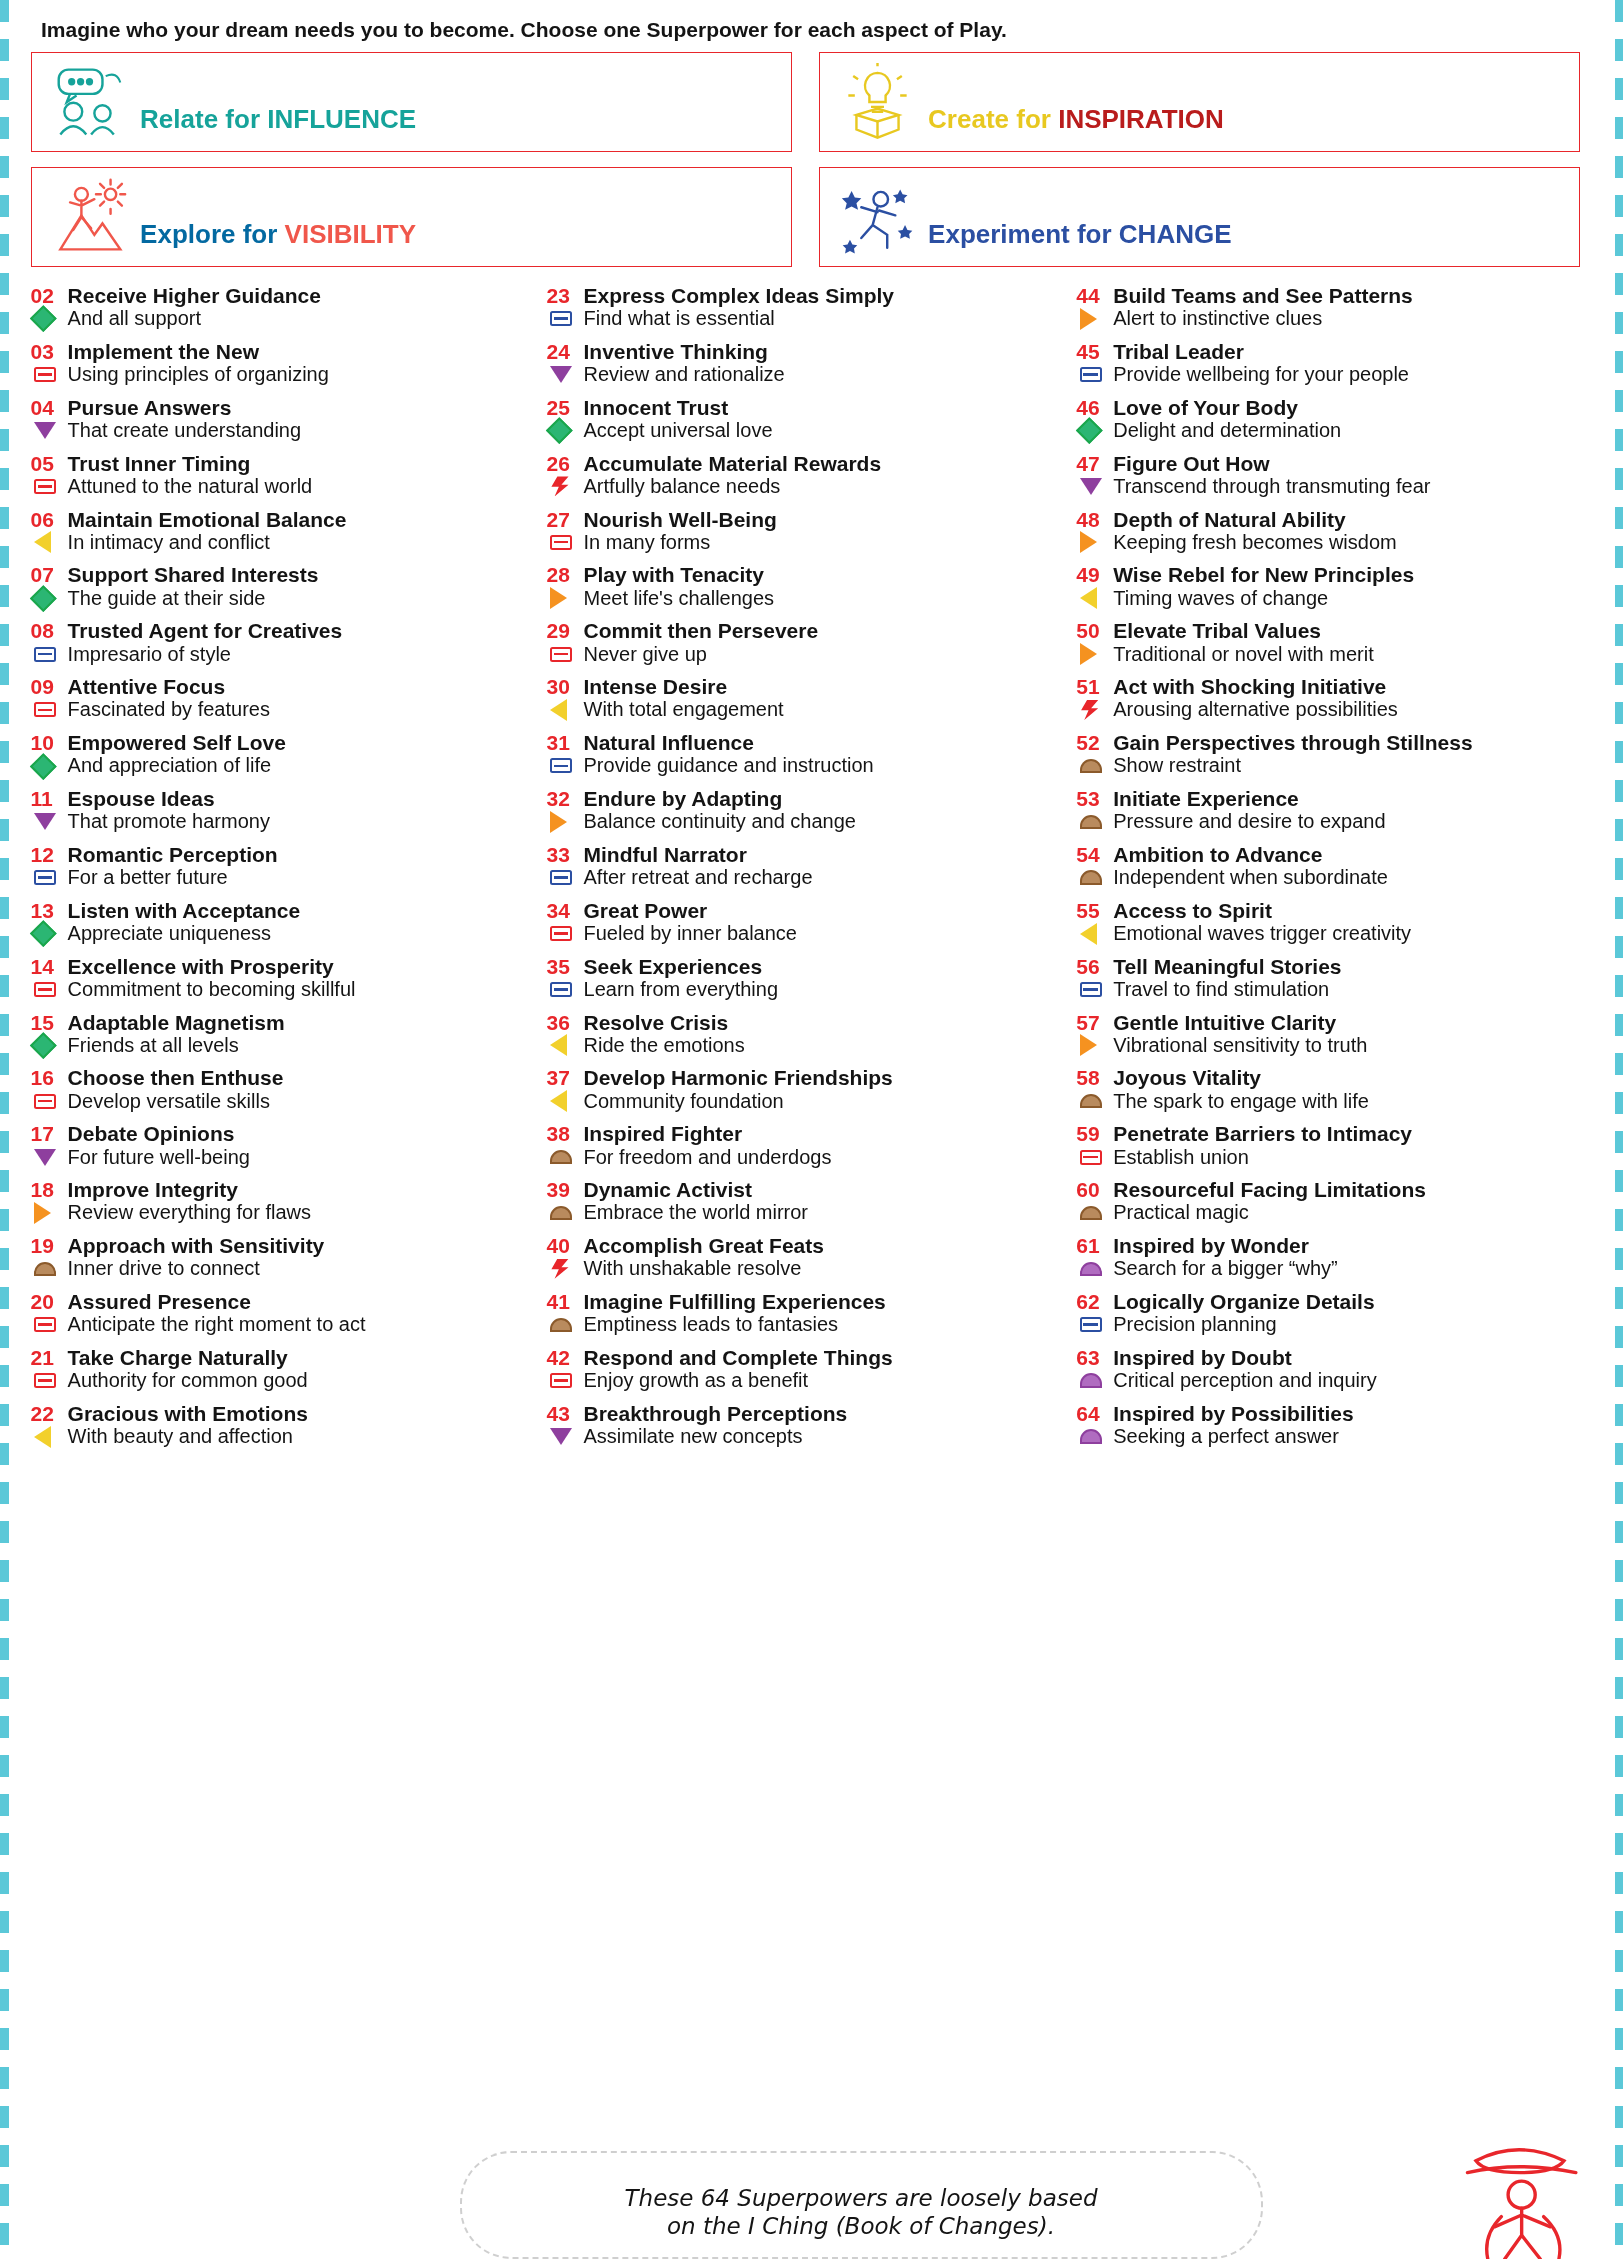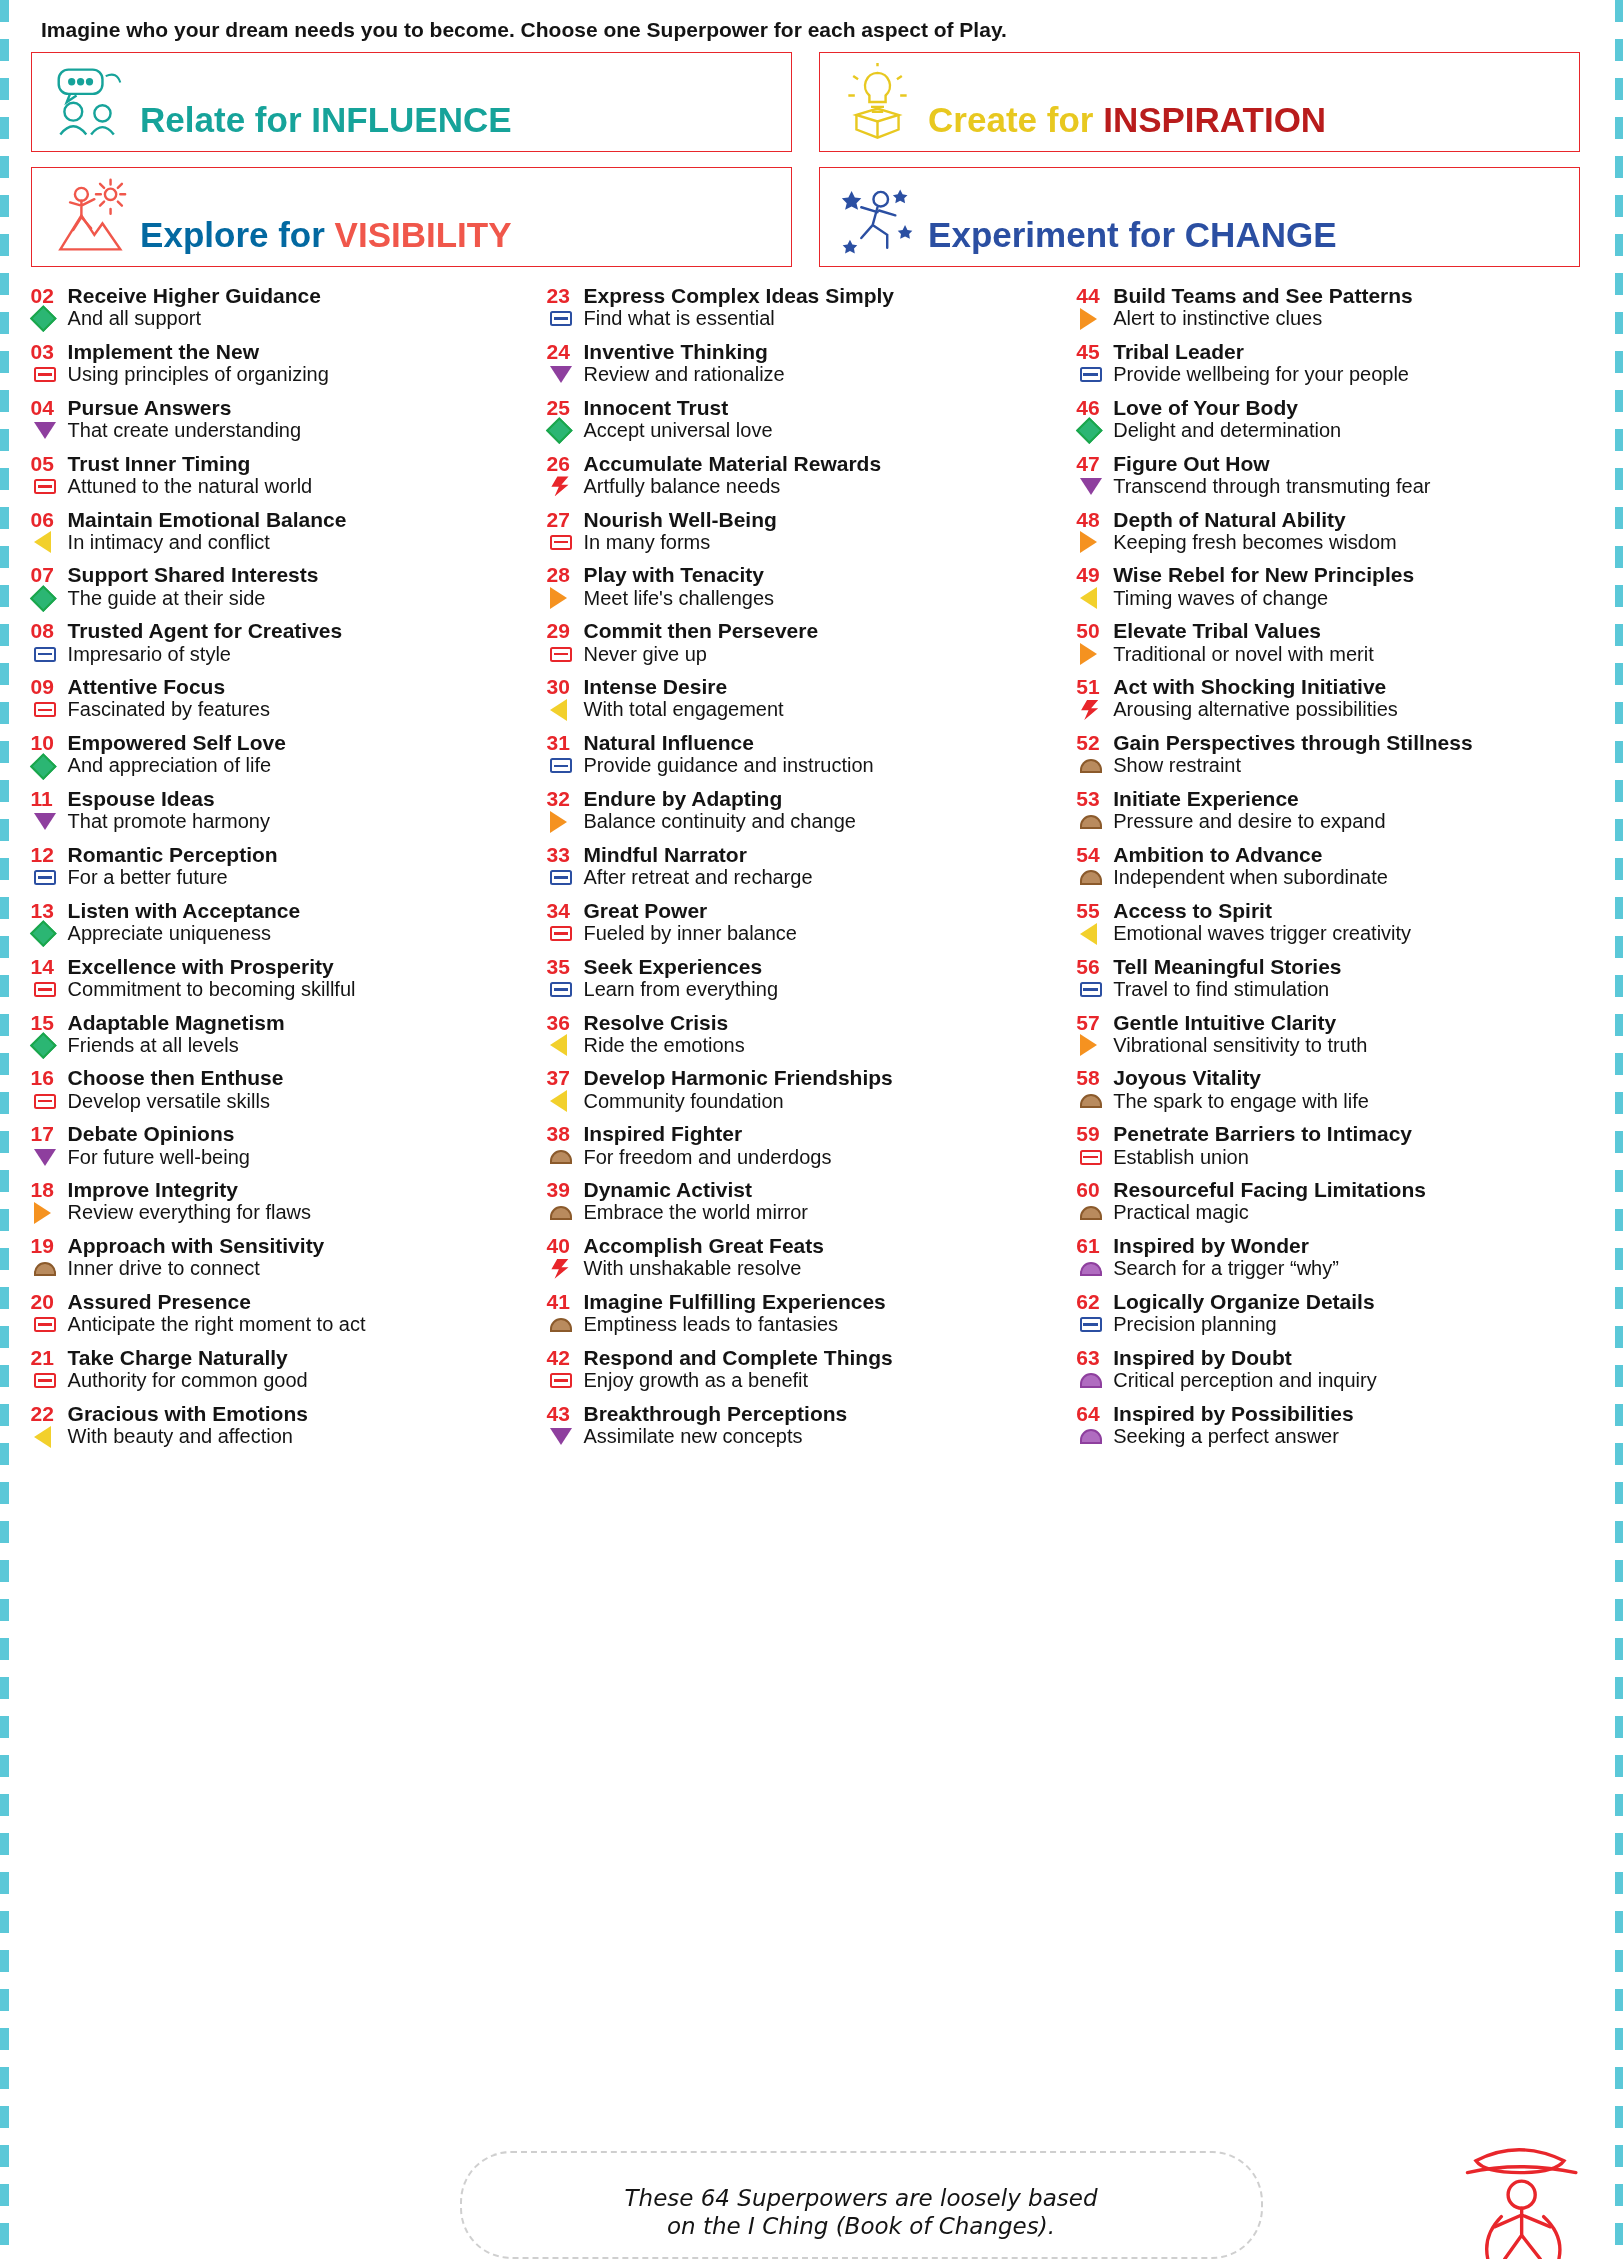--- a/index.html
+++ b/index.html
@@ -86,21 +86,21 @@
   }
   .aspect-icon {
     width: 85px;
     height: 81px;
     flex: 0 0 85px;
     display: flex;
     align-items: center;
     justify-content: center;
   }
   .aspect-label {
-    font-size: 35px;
+    font-size: 26px;
     font-weight: bold;
     margin-left: 8.5px;
     margin-top: 35px;
   }
   .aspect-label .strong { font-weight: bold; }
 
   .c-influence { color: #16a39a; }
   .c-inspiration { color: #b91c1c; }
   .c-visibility { color: #f0574b; }
   .c-change { color: #2b4fa2; }
@@ -1086,21 +1086,21 @@
         </div>
         <div class="entry">
           <div class="entry-top">
             <span class="num">61</span>
             <span class="title">Inspired by Wonder</span>
           </div>
           <div class="entry-sub">
             <span class="glyph">
               <span class="g g-arch-purple"></span>
             </span>
-            <span class="desc">Search for a trigger “why”</span>
+            <span class="desc">Search for a bigger “why”</span>
           </div>
         </div>
         <div class="entry">
           <div class="entry-top">
             <span class="num">62</span>
             <span class="title">Logically Organize Details</span>
           </div>
           <div class="entry-sub">
             <span class="glyph">
               <span class="g g-rect-blue"></span>

